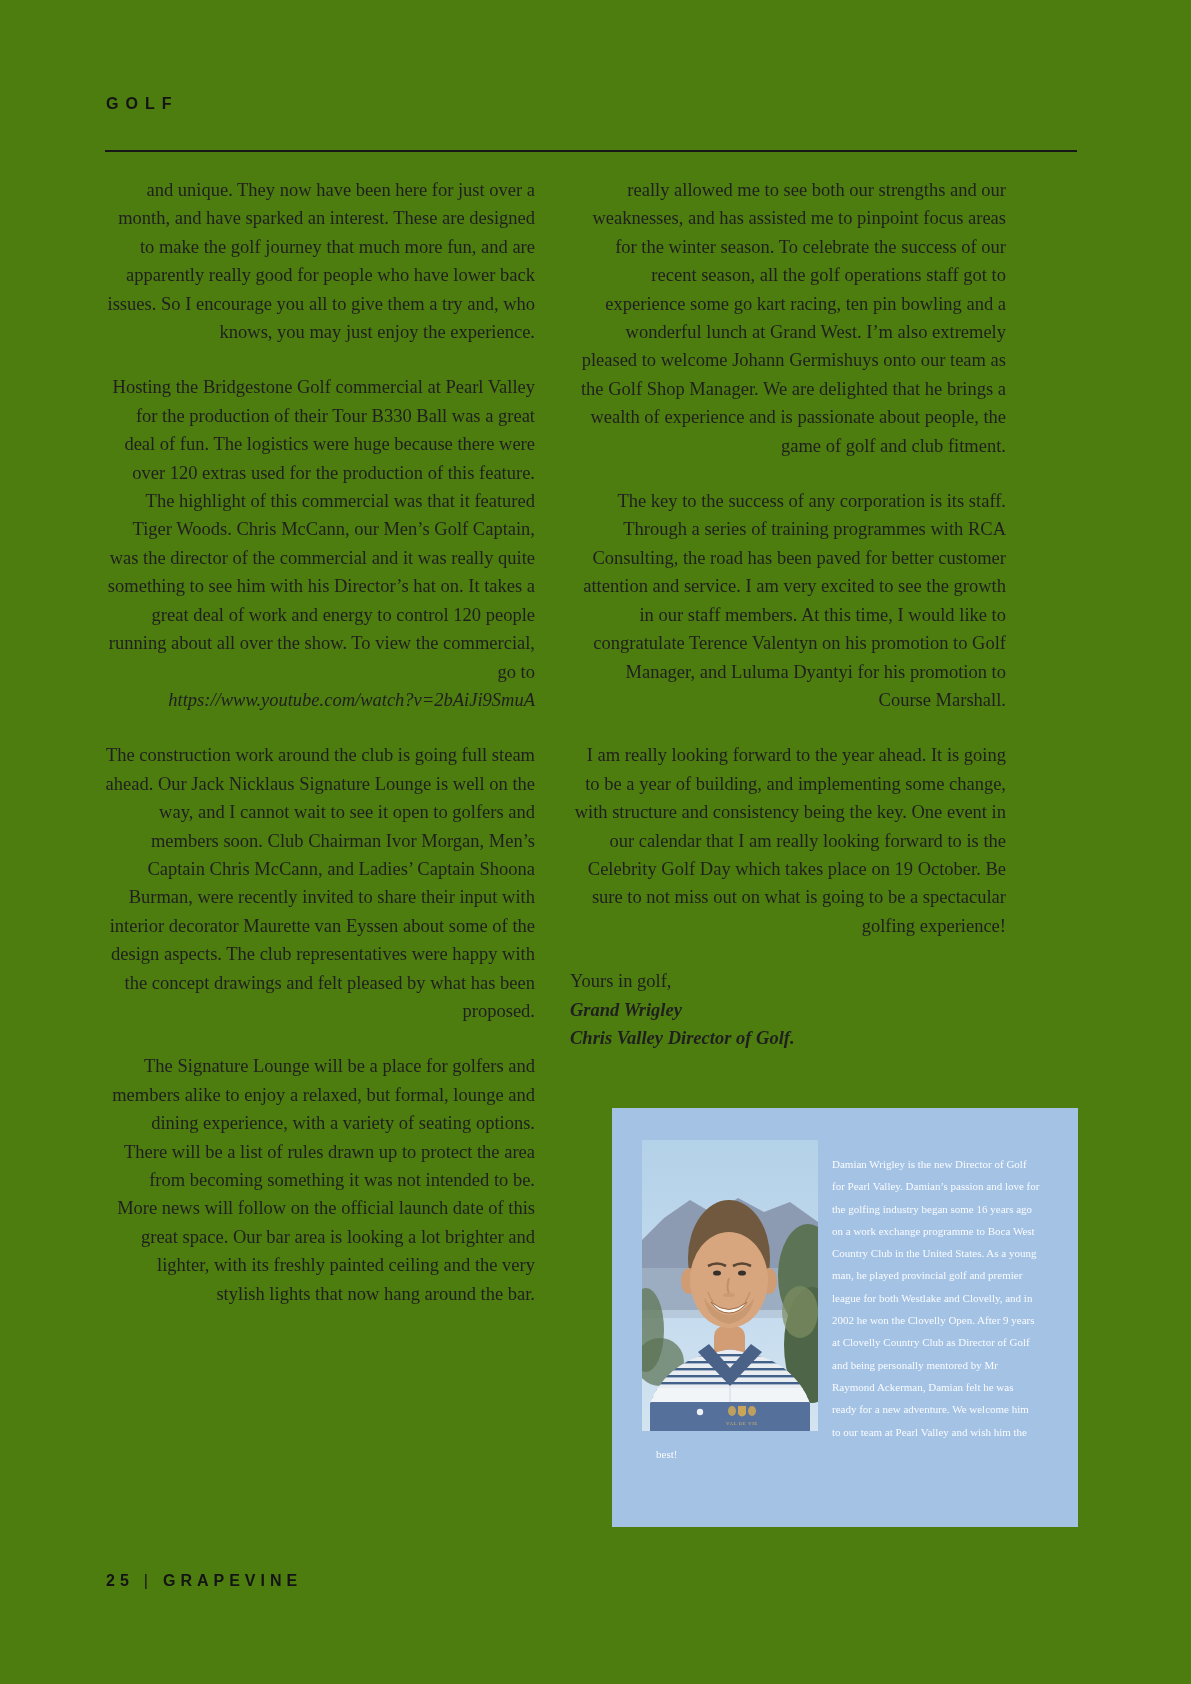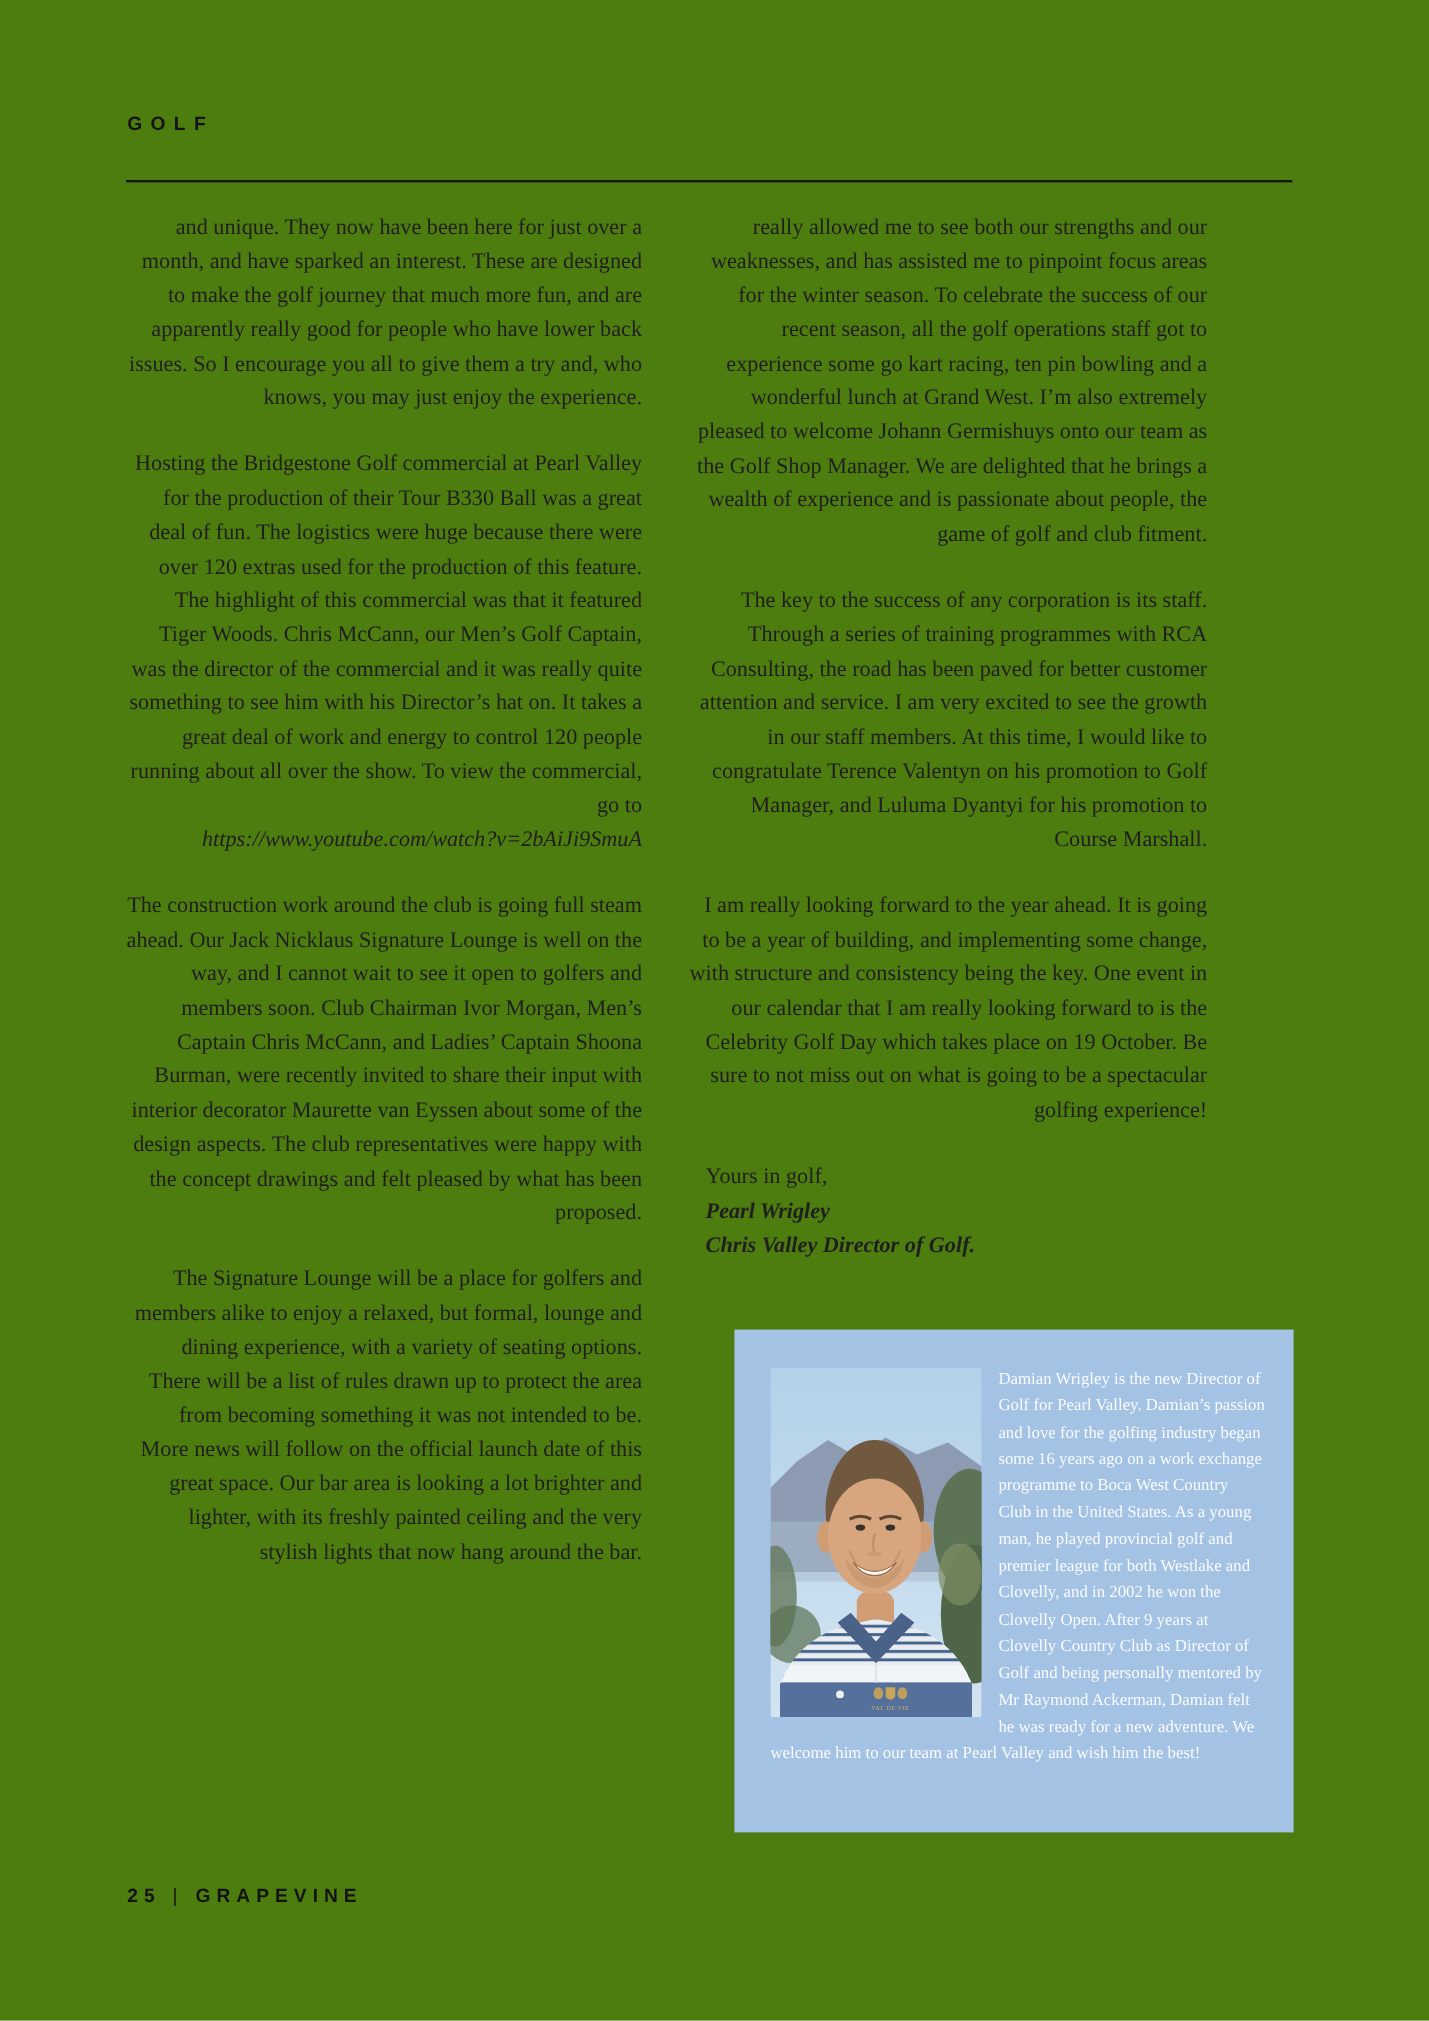--- a/index.html
+++ b/index.html
@@ -40,21 +40,21 @@
   p.body {
     margin: 0 0 27px 0;
     font-size: 18.5px;
     line-height: 28.4px;
     text-align: right;
   }
   .url-line {
     display: block;
     font-style: italic;
   }
-  .signoff { font-size: 18.5px; line-height: 28.4px; margin-left: 18px; }
+  .signoff { font-size: 18.5px; line-height: 28.4px; }
   .signoff .line { display: block; }
   .signoff .name, .signoff .title { font-weight: bold; font-style: italic; }
   .bio-box {
     position: absolute;
     left: 612px;
     top: 1108px;
     width: 466px;
     height: 419px;
     background: #a4c2e4;
     box-sizing: border-box;
@@ -62,22 +62,22 @@
   }
   .bio-photo {
     float: left;
     width: 176px;
     height: 291px;
     margin: 1px 14px 6px 0;
     display: block;
   }
   .bio-photo svg { display: block; width: 176px; height: 291px; }
   .bio-text {
-    margin: 0;
-    font-size: 14px;
+    margin: 14px;
+    font-size: 11px;
     line-height: 22.3px;
     color: #fafcff;
   }
   .footer {
     position: absolute;
     left: 106px;
     top: 1572px;
     font-family: "Liberation Sans", sans-serif;
     font-weight: bold;
     font-size: 16px;
@@ -105,21 +105,21 @@
     <p class="body">The construction work around the club is going full steam ahead. Our Jack Nicklaus Signature Lounge is well on the way, and I cannot wait to see it open to golfers and members soon. Club Chairman Ivor Morgan, Men’s Captain Chris McCann, and Ladies’ Captain Shoona Burman, were recently invited to share their input with interior decorator Maurette van Eyssen about some of the design aspects. The club representatives were happy with the concept drawings and felt pleased by what has been proposed.</p>
     <p class="body">The Signature Lounge will be a place for golfers and members alike to enjoy a relaxed, but formal, lounge and dining experience, with a variety of seating options. There will be a list of rules drawn up to protect the area from becoming something it was not intended to be. More news will follow on the official launch date of this great space. Our bar area is looking a lot brighter and lighter, with its freshly painted ceiling and the very stylish lights that now hang around the bar.</p>
   </div>
 
   <div class="col col-right">
     <p class="body">really allowed me to see both our strengths and our weaknesses, and has assisted me to pinpoint focus areas for the winter season. To celebrate the success of our recent season, all the golf operations staff got to experience some go kart racing, ten pin bowling and a wonderful lunch at Grand West. I’m also extremely pleased to welcome Johann Germishuys onto our team as the Golf Shop Manager. We are delighted that he brings a wealth of experience and is passionate about people, the game of golf and club fitment.</p>
     <p class="body">The key to the success of any corporation is its staff. Through a series of training programmes with RCA Consulting, the road has been paved for better customer attention and service. I am very excited to see the growth in our staff members. At this time, I would like to congratulate Terence Valentyn on his promotion to Golf Manager, and Luluma Dyantyi for his promotion to Course Marshall.</p>
     <p class="body">I am really looking forward to the year ahead. It is going to be a year of building, and implementing some change, with structure and consistency being the key. One event in our calendar that I am really looking forward to is the Celebrity Golf Day which takes place on 19 October. Be sure to not miss out on what is going to be a spectacular golfing experience!</p>
     <div class="signoff">
       <span class="line">Yours in golf,</span>
-      <span class="line name">Pearl Wrigley</span>
+      <span class="line name">Grand Wrigley</span>
       <span class="line title">Chris Valley Director of Golf.</span>
     </div>
   </div>
 
   <div class="bio-box" style="background: rgb(164, 194, 228);">
     <div class="bio-photo" title="Portrait of a smiling man with a shaved head wearing a navy and white striped golf shirt, with mountains, trees and blue sky behind">
       <svg viewBox="0 0 176 291" xmlns="http://www.w3.org/2000/svg">
         <defs>
           <linearGradient id="sky" x1="0" y1="0" x2="0" y2="1">
             <stop offset="0" stop-color="#b3d1e8"></stop>

